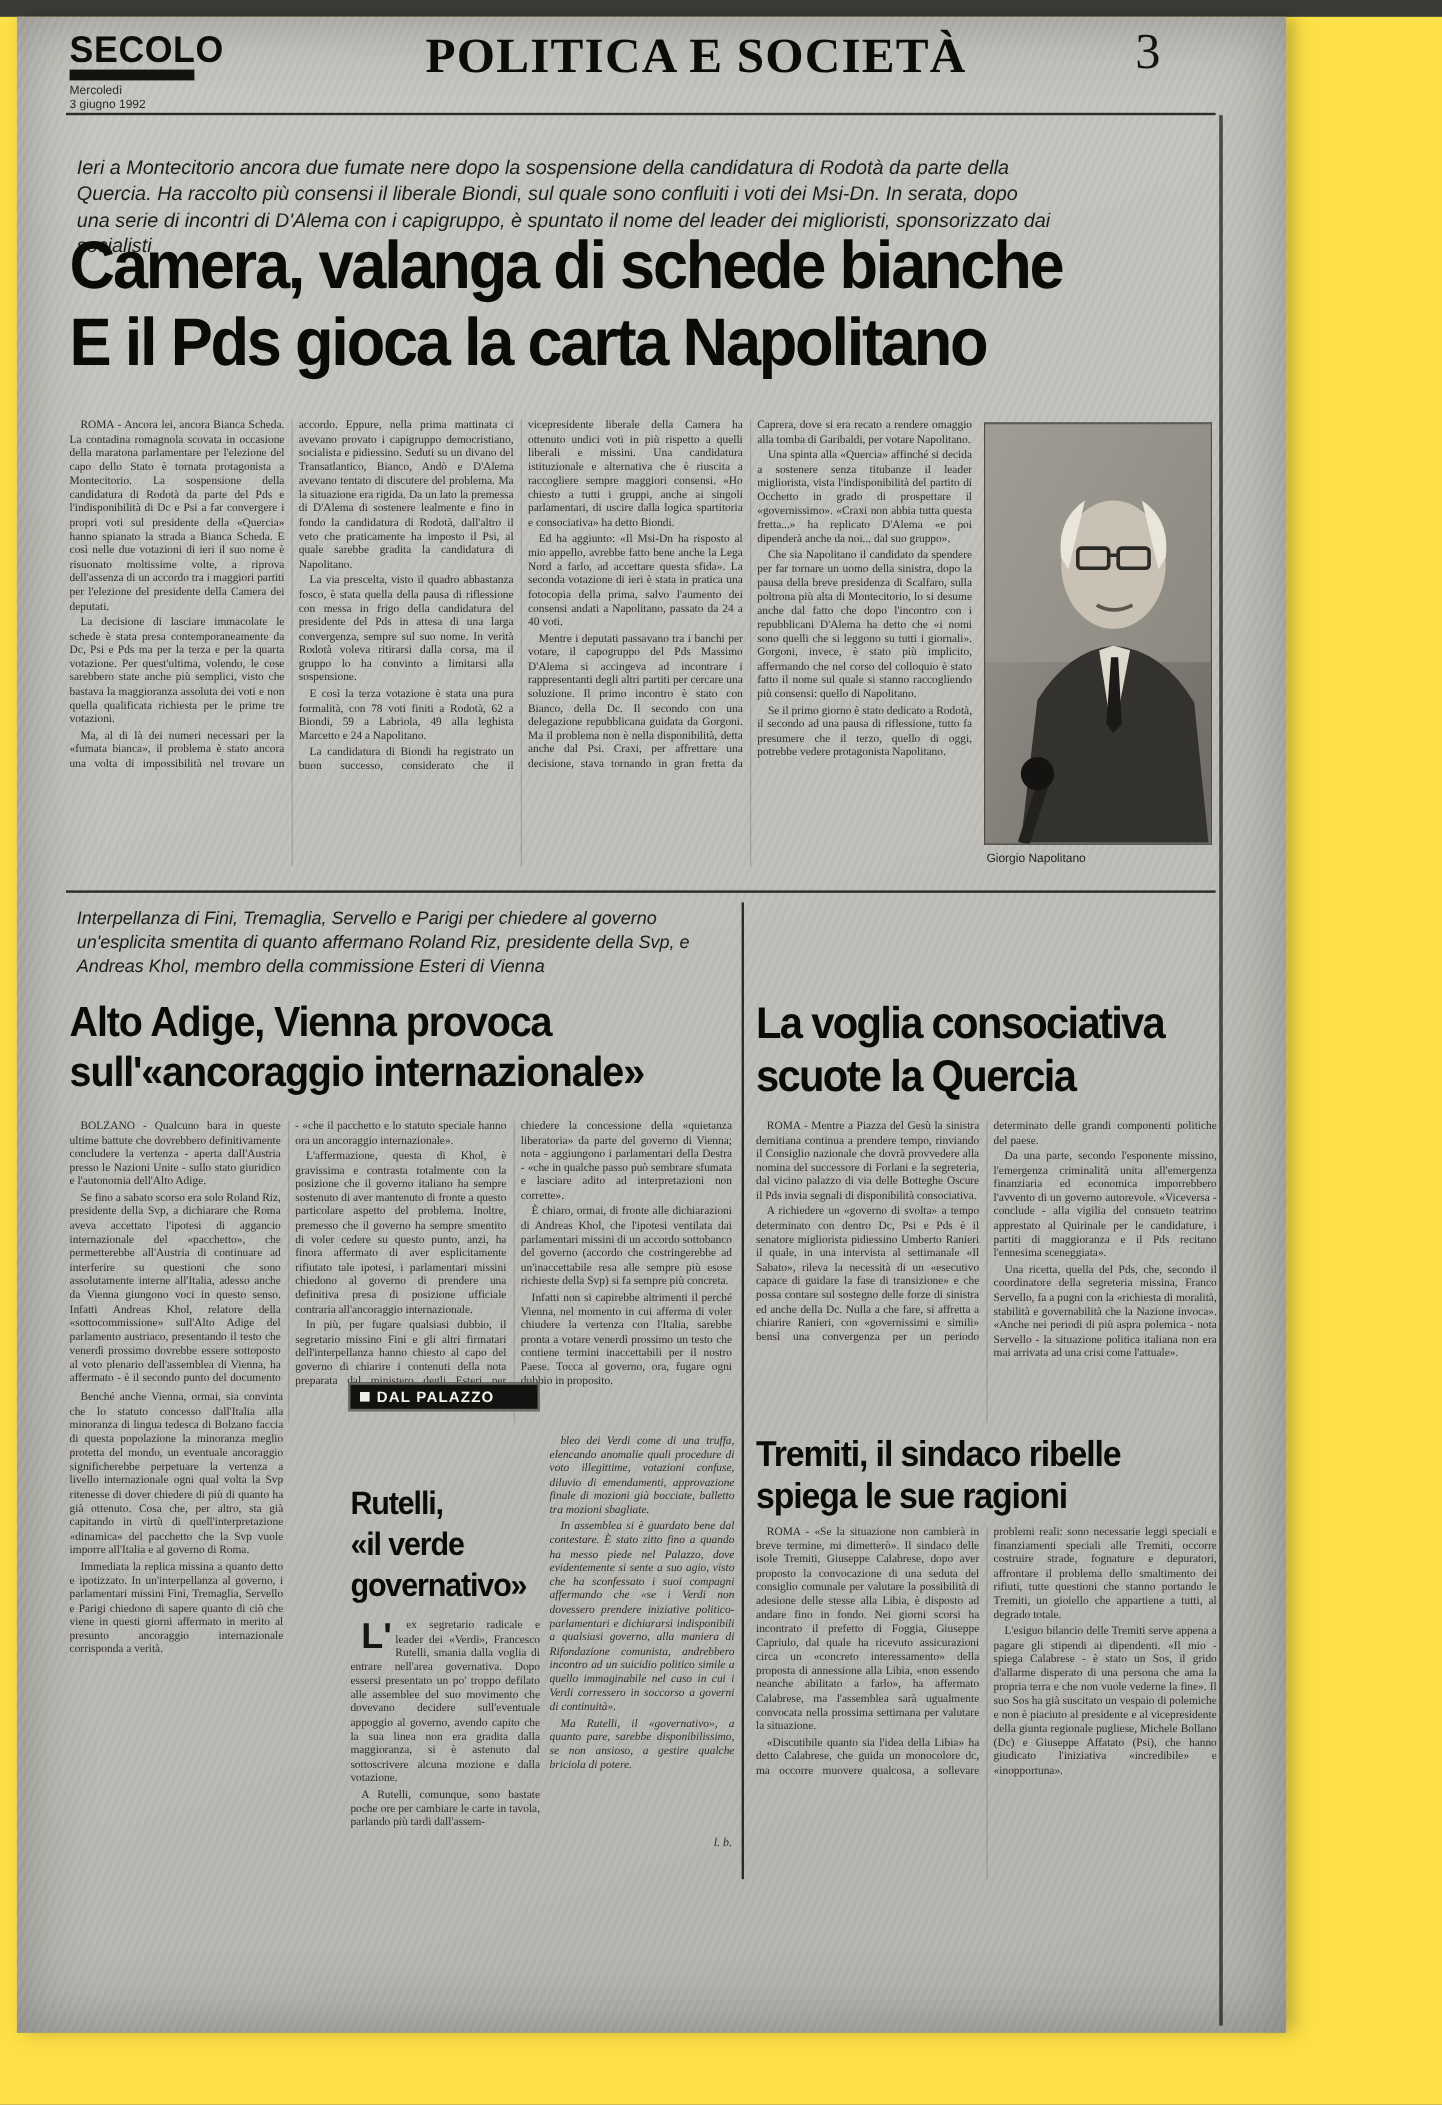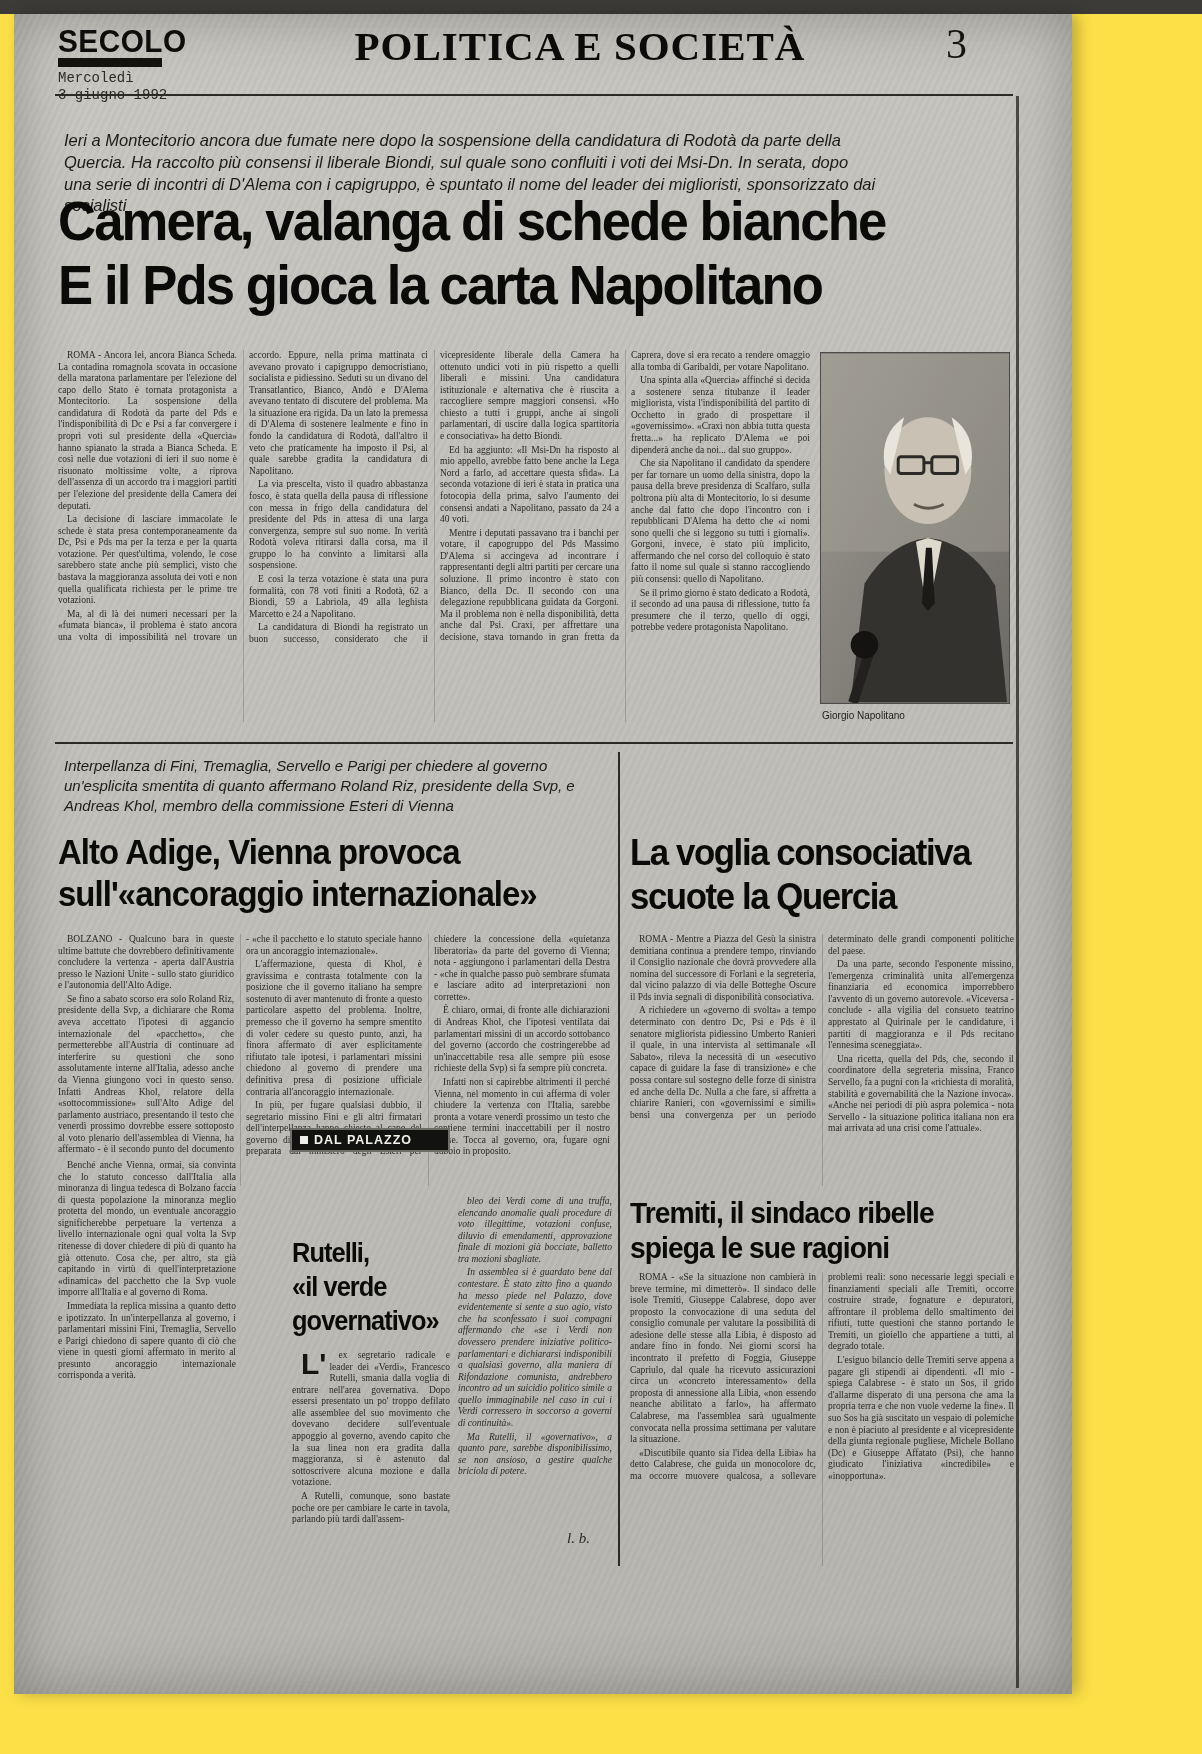--- a/index.html
+++ b/index.html
@@ -17,22 +17,22 @@
     box-shadow: inset 0 0 60px rgba(40,40,36,0.35), 6px 0 14px rgba(0,0,0,0.25);
   }
   .paper::after {
     content:""; position:absolute; inset:0; pointer-events:none;
     background:repeating-linear-gradient(115deg, rgba(0,0,0,0.025) 0 3px, rgba(255,255,255,0.02) 3px 6px);
   }
   
   .brand-name { position:absolute; left:58px; top:24px; font-family:"Liberation Sans",sans-serif;
     font-weight:bold; font-size:31px; letter-spacing:0.5px; color:#0e0d0b; transform:scaleX(0.96); transform-origin:left; }
   .brand-bar  { position:absolute; left:58px; top:58px; width:104px; height:9px; background:#13120f; }
-  .brand-date { position:absolute; left:58px; top:70px; font-size:14px; color:#2c2b27; line-height:1.2;
-    font-family:Liberation Mono, monospace; }
+  .brand-date { position:absolute; left:58px; top:70px; font-size:10px; color:#2c2b27; line-height:1.2;
+    font-family:Liberation Sans, sans-serif; }
   .section-title { position:absolute; left:280px; top:22px; width:600px; text-align:center;
     font-family:"Liberation Serif",serif; font-weight:bold; font-size:41px; letter-spacing:1px; color:#0c0b09; }
   .page-number { position:absolute; left:946px; top:20px; font-size:42px; color:#151410; font-family:"Liberation Serif",serif; }
   .header-rule { position:absolute; left:55px; top:94px; width:958px; height:2px; background:#2b2a27; }
   .right-rule  { position:absolute; left:1016px; top:96px; width:3px; height:1592px; background:#21201d; opacity:0.75; }
 
   
   .kicker { position:absolute; font-family:"Liberation Sans",sans-serif; font-style:italic;
     color:#1d1c19; text-align:left; }
   .lead-kicker { left:64px; top:130px; width:812px; font-size:16.5px; line-height:1.32; }
@@ -62,36 +62,36 @@
   .body-block p { margin:0 0 2px 0; text-indent:9px; }
   .lead-body { left:58px; top:350px; width:752px; height:372px; column-count:4; }
   .aa-body-a { left:58px; top:934px; width:552px; height:252px; column-count:3; }
   .aa-body-b { left:58px; top:1160px; width:178px; height:368px; column-count:1; }
   .q-body    { left:630px; top:934px; width:384px; height:252px; column-count:2; }
   .t-body    { left:630px; top:1272px; width:384px; height:294px; column-count:2;font-family:Liberation Serif, serif; }
   .r-body    { left:292px; top:1350px; width:158px; height:214px; column-count:1; }
   .r-body p:first-child::first-letter { float:left; font-size:30px; line-height:0.78; padding:2px 3px 0 0;
     font-weight:bold; font-family:"Liberation Sans",sans-serif; color:#16150f; }
   .v-col     { left:458px; top:1196px; width:154px; height:330px; column-count:1; font-style:italic; }
-  .v-sig     { position:absolute; left:532px; top:1530px; width:58px; text-align:right;
-    font-size:15px; font-style:italic; color:#2c2a24; }
+  .v-sig     { position:absolute; left:552px; top:1530px; width:58px; text-align:right;
+    font-size:10px; font-style:italic; color:#2c2a24; }
 
   
   .section-rule  { position:absolute; left:55px; top:742px; width:958px; height:2px; background:#2b2a27; }
   .vertical-rule { position:absolute; left:618px; top:752px; width:2px;  height:814px; background:#2b2a27; }
 
   
   .photo-box { position:absolute; left:820px; top:352px; width:190px; height:352px;
     border:1px solid #4c4b47; background:#7b7974; }
   .photo-box svg { display:block; }
   .photo-caption { position:absolute; left:822px; top:710px; width:188px;
     font-family:"Liberation Sans",sans-serif; font-weight:normal; font-size:10px; color:#1e1d1a; }
 
   
-  .dp-box { position:absolute; left:290px; top:1128px; width:160px; height:24px;
+  .dp-box { position:absolute; left:290px; top:1152px; width:160px; height:24px;
     background:#121210; border:2px solid #6f6e68; display:flex; align-items:center; gap:6px; padding:0 8px; }
   .dp-square { width:8px; height:8px; background:#efeee8; display:inline-block; }
   .dp-label { color:#f2f1ea; font-family:"Liberation Sans",sans-serif; font-weight:bold;
     font-size:12.5px; letter-spacing:1px; }
 </style>
 </head>
 <body>
 
 <div class="page">
   <div class="scan-top"></div>

